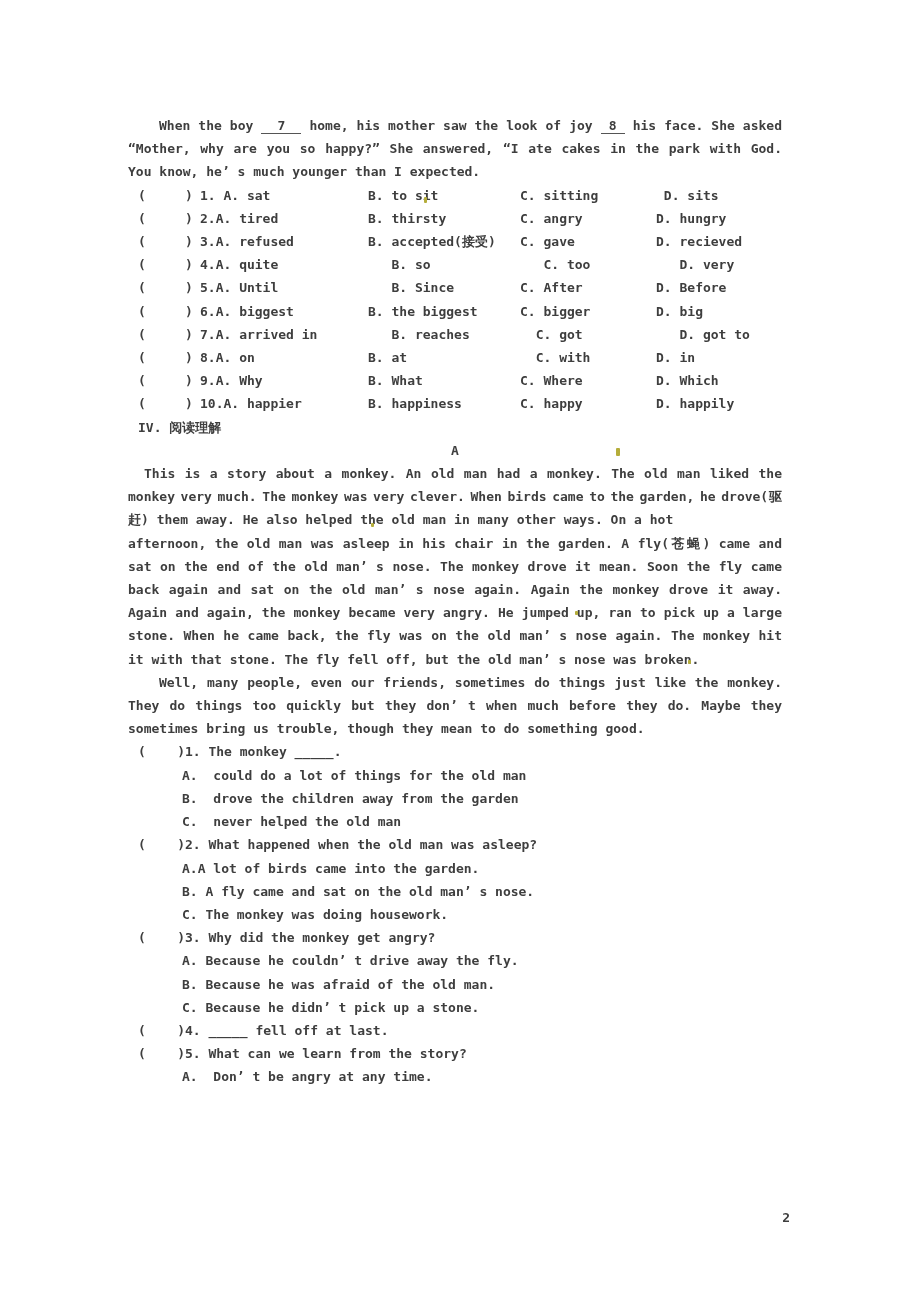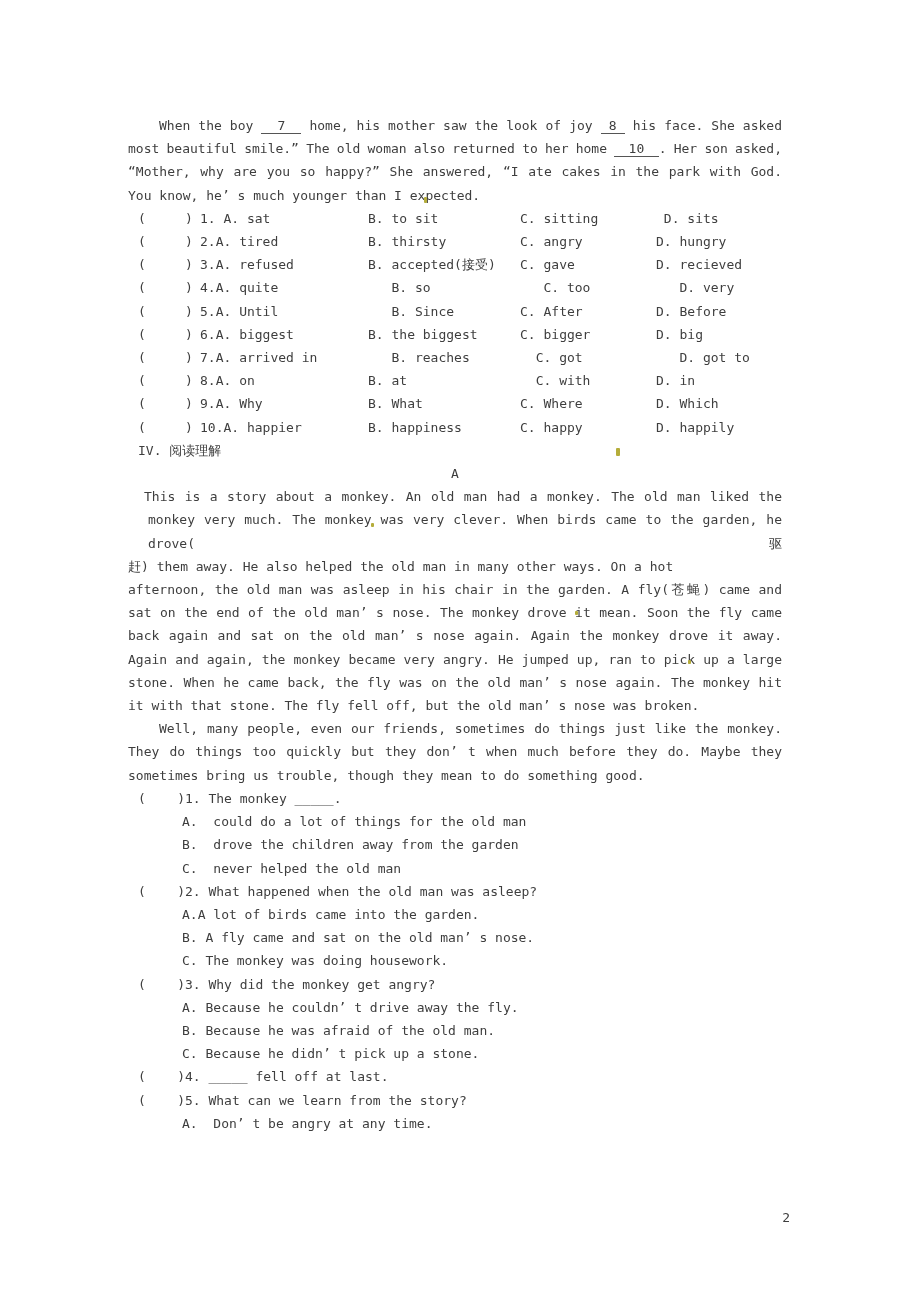--- a/index.html
+++ b/index.html
@@ -1,45 +1,44 @@
 <!DOCTYPE html>
 <html><head>
 <meta charset="utf-8">
 <style>
   html,body{margin:0;padding:0;background:#ffffff;}
   .sheet{
     position:relative;width:840px;height:1302px;background:#ffffff;overflow:hidden;
     font-family:"DejaVu Sans Mono","Liberation Mono",monospace;
-    font-size:13px;line-height:23.2px;color:#3e3e3e;
+    font-size:13px;line-height:23.2px;color:#3e3e3e;font-weight:bold;
   }
   .content{position:absolute;left:128px;top:114px;width:654px;}
   .ln{min-height:23.2px;}
   .pre{white-space:pre-wrap;}
   .j{text-align:justify;text-align-last:justify;word-spacing:-1px;}
   .t1{word-spacing:-1.8px;}
-  .t3{word-spacing:-3px;margin-left:20px;}
+  .t3{word-spacing:-3px;}
   .ind2{padding-left:16px;}
   .ind4{padding-left:31px;}
   .pad10{padding-left:10px;}
   .opt{padding-left:54px;}
   .center{text-align:center;}
   .qrow{display:grid;grid-template-columns:62px 168px 152px 136px auto;padding-left:10px;white-space:pre-wrap;}
   .blank{border-bottom:1px solid #555;}
   .footer{position:absolute;top:1206px;left:128px;width:662px;text-align:right;}
   .dot{position:absolute;background:#b5ad3a;border-radius:1px;}
 </style>
 </head>
 <body>
 
 <div class="sheet">
   <div class="content">
 
     <div>
       <div class="ln j ind4"><span>When the boy </span><span class="blank">&nbsp;&nbsp;7&nbsp;&nbsp;</span><span> home, his mother saw the look of joy </span><span class="blank">&nbsp;8&nbsp;</span><span> his face. She asked</span></div>
-      <div class="ln j t1"><span>most beautiful smile.” The old woman also returned to her home </span><span class="blank">&nbsp;&nbsp;10&nbsp;&nbsp;</span><span>. Her son asked,</span></div>
       <div class="ln j"><span>“Mother, why are you so happy?” She answered, “I ate cakes in the park with God.</span></div>
       <div class="ln"><span>You know, he’ s much younger than I expected.</span></div>
     </div>
 
     <div class="qrow">
       <span>(     )</span>
       <span>1. A. sat</span>
       <span>B. to sit</span>
       <span>C. sitting</span>
       <span> D. sits</span>

